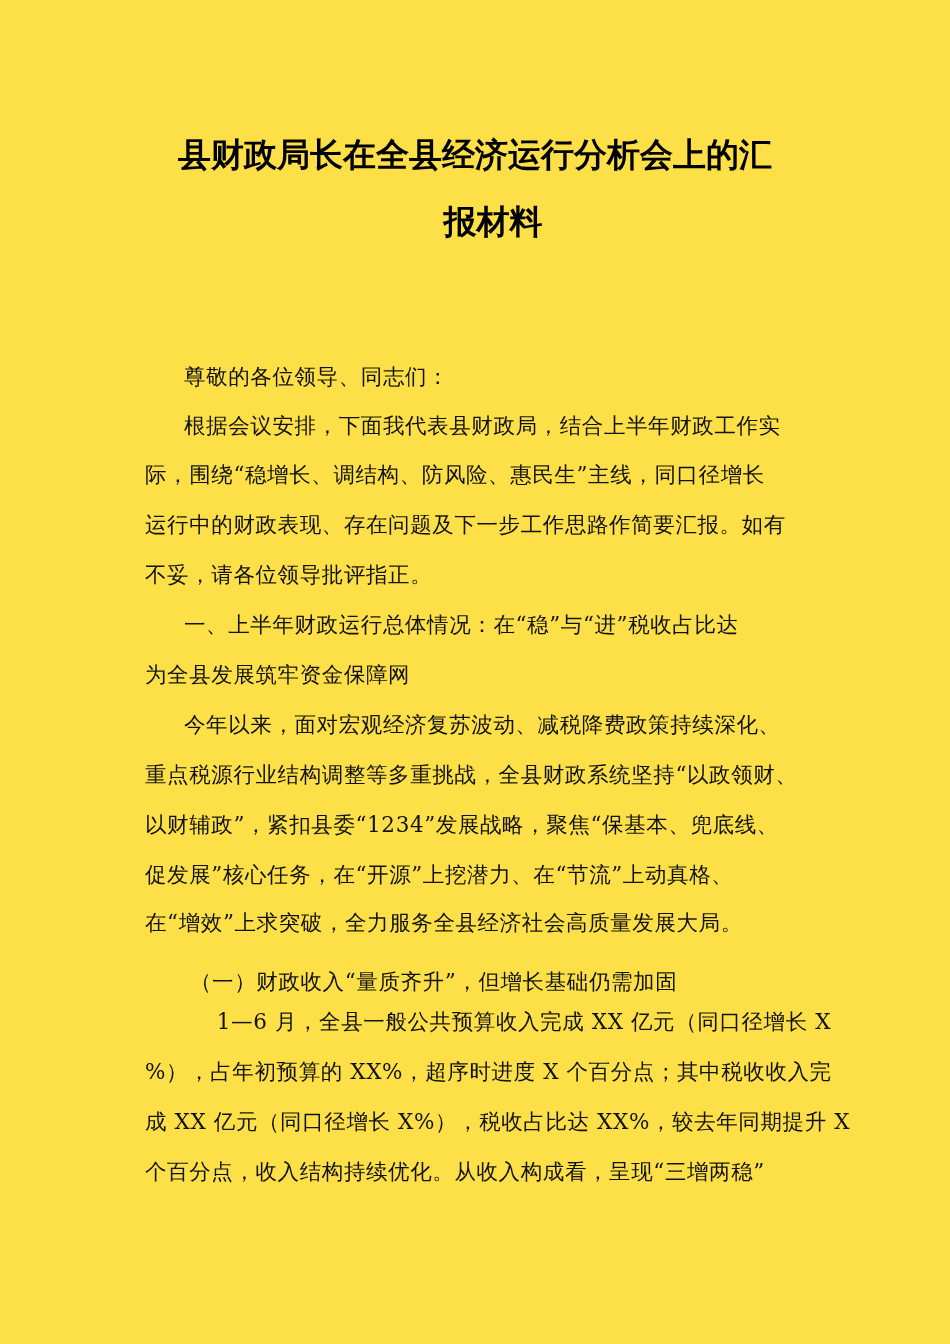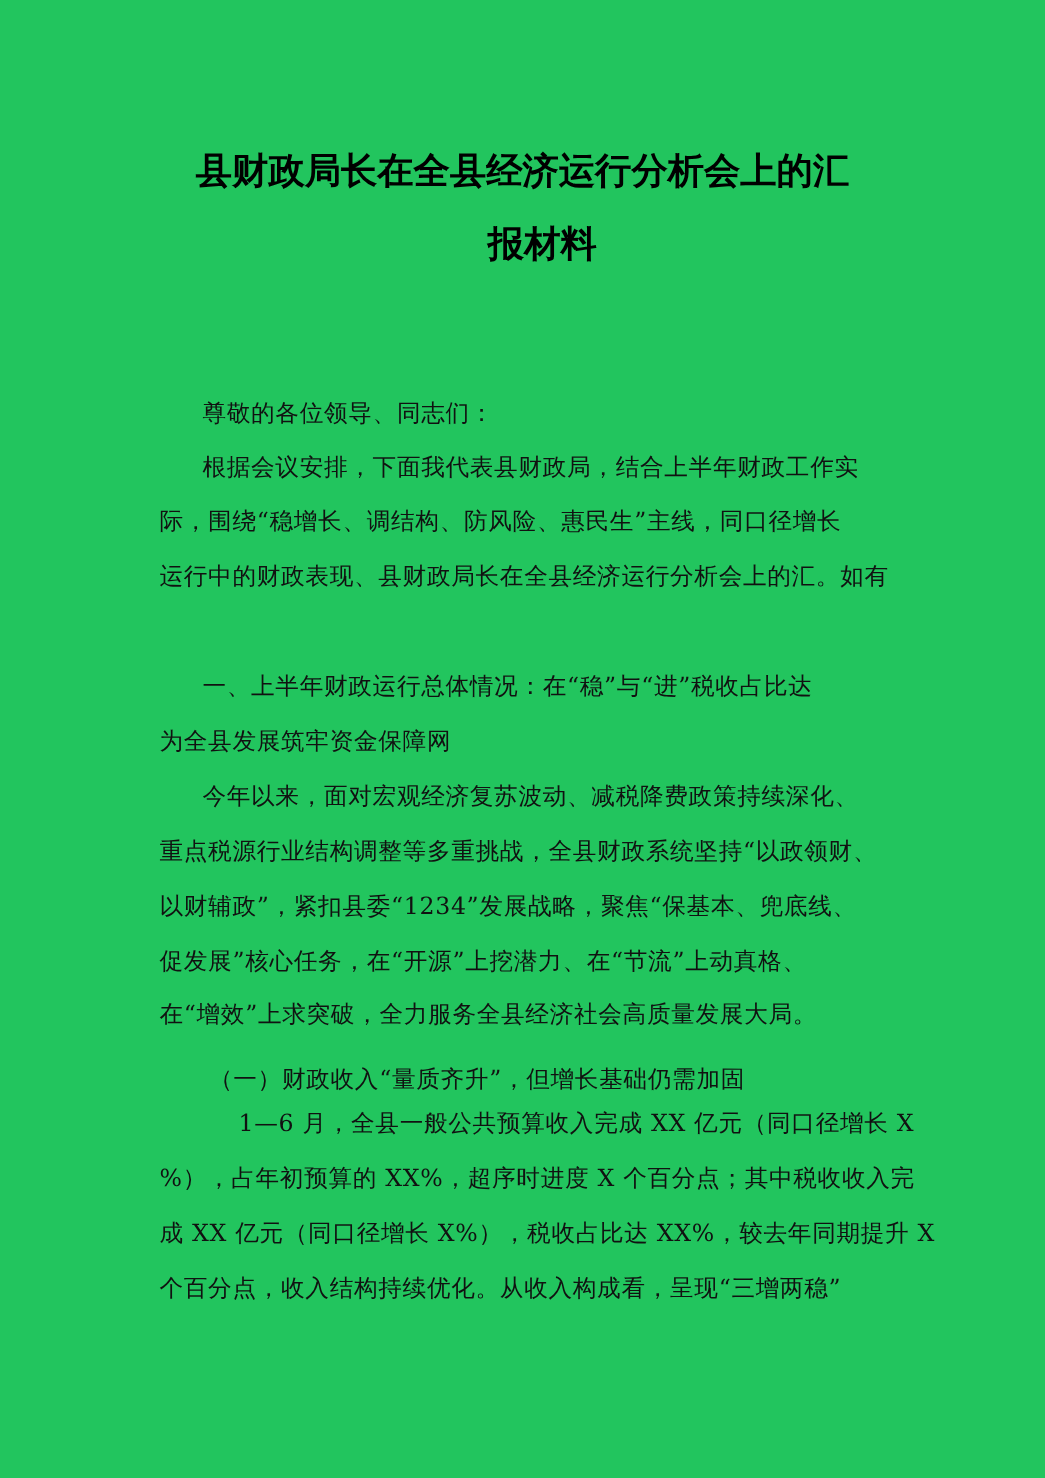--- a/index.html
+++ b/index.html
@@ -1,38 +1,39 @@
 <!DOCTYPE html>
 <html><head>
   <meta charset="utf-8">
   <style>
     html, body { margin: 0; padding: 0; background: #ffffff; }
     body { width: 950px; height: 1344px; position: relative; overflow: hidden;
            font-family: "DejaVu Serif", "Liberation Serif", serif; color: #000; }
-    .page { position: absolute; left: 0; top: 0; width: 950px; height: 1344px; background: #22c55e; }
+    .page { position: absolute; left: 0; top: 0; width: 950px; height: 1344px; background: #fde047; }
     .title { position: absolute; left: 0; width: 950px; text-align: center;
              font-family: "DejaVu Sans", "Liberation Sans", sans-serif; font-weight: bold;
              font-size: 33px; line-height: 50px; letter-spacing: 0px; color: #000; }
     .line { position: absolute; left: 145px; width: 680px; white-space: nowrap;
             font-size: 21.5px; line-height: 30px; letter-spacing: 0.6px; color: #111; }
     .indent { left: 184px; }
   </style>
 </head>
 <body>
 
 <div class="page">
 
   <div class="title" style="top:130px;">县财政局长在全县经济运行分析会上的汇</div>
   <div class="title" style="top:197px;margin-left:18px;">报材料</div>
 
   <div class="line indent" style="top:362px;">尊敬的各位领导、同志们：</div>
 
   <div class="line indent" style="top:411px;">根据会议安排，下面我代表县财政局，结合上半年财政工作实</div>
   <div class="line" style="top:460px;">际，围绕“稳增长、调结构、防风险、惠民生”主线，同口径增长</div>
-  <div class="line" style="top:510px;">运行中的财政表现、县财政局长在全县经济运行分析会上的汇。如有</div>
+  <div class="line" style="top:510px;">运行中的财政表现、存在问题及下一步工作思路作简要汇报。如有</div>
+  <div class="line" style="top:560px;">不妥，请各位领导批评指正。</div>
 
   <div class="line indent" style="top:610px;">一、上半年财政运行总体情况：在“稳”与“进”税收占比达</div>
   <div class="line" style="top:660px;">为全县发展筑牢资金保障网</div>
 
   <div class="line indent" style="top:710px;">今年以来，面对宏观经济复苏波动、减税降费政策持续深化、</div>
   <div class="line" style="top:760px;">重点税源行业结构调整等多重挑战，全县财政系统坚持“以政领财、</div>
   <div class="line" style="top:810px;">以财辅政”，紧扣县委“1234”发展战略，聚焦“保基本、兜底线、</div>
   <div class="line" style="top:860px;">促发展”核心任务，在“开源”上挖潜力、在“节流”上动真格、</div>
   <div class="line" style="top:908px;">在“增效”上求突破，全力服务全县经济社会高质量发展大局。</div>
 

